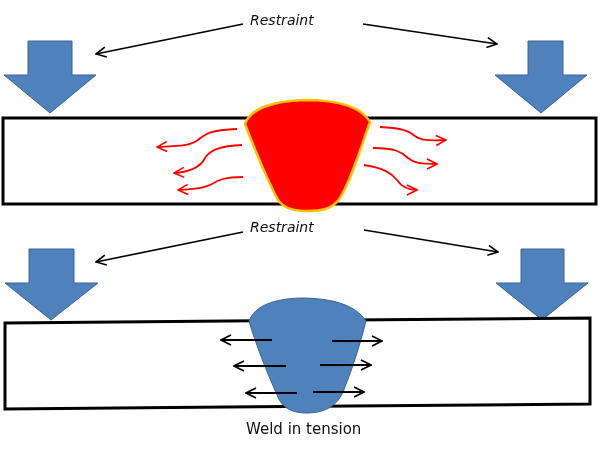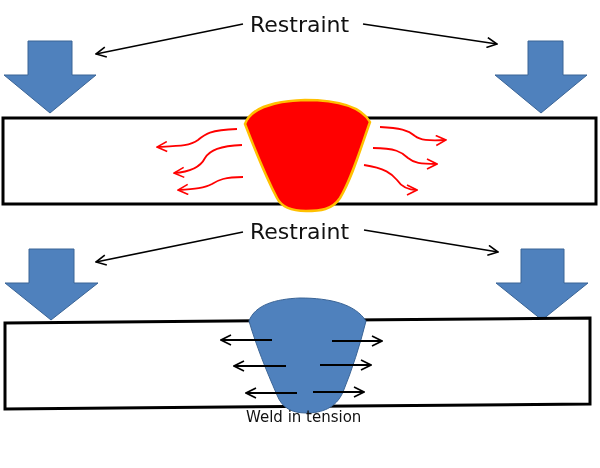--- a/index.html
+++ b/index.html
@@ -1,18 +1,18 @@
 <!DOCTYPE html>
 <html><head>
 <meta charset="utf-8">
 <style>
   html, body { margin: 0; padding: 0; background: #ffffff; }
   body { width: 600px; height: 468px; position: relative; overflow: hidden; font-family: "DejaVu Sans", sans-serif; }
   svg { position: absolute; left: 0; top: 0; }
-  .label { position: absolute; font-size: 22px; color: #111; white-space: nowrap; }
+  .label { position: absolute; font-size: 14px; color: #111; white-space: nowrap; font-style: italic; }
   .caption { position: absolute; font-size: 15px; color: #111; white-space: nowrap; }
 </style>
 </head>
 <body>
 
 <svg width="600" height="468" viewBox="0 0 600 468">
   <defs>
     <marker id="openArrow" viewBox="0 0 12 12" refX="11" refY="6" markerWidth="12" markerHeight="12" orient="auto" markerUnits="userSpaceOnUse">
       <path d="M1,1 L11,6 L1,11" fill="none" stroke="#000" stroke-width="1.6"></path>
     </marker>
@@ -58,13 +58,13 @@
     <line x1="297" y1="393" x2="246" y2="393" stroke="#000" stroke-width="1.8" marker-end="url(#openArrow)"></line>
 
     <line x1="332" y1="341" x2="382" y2="341" stroke="#000" stroke-width="1.8" marker-end="url(#openArrow)"></line>
     <line x1="320" y1="365" x2="371" y2="365" stroke="#000" stroke-width="1.8" marker-end="url(#openArrow)"></line>
     <line x1="313" y1="392" x2="364" y2="392" stroke="#000" stroke-width="1.8" marker-end="url(#openArrow)"></line>
   </g>
 </svg>
 
 <div class="label" style="left:250px; top:12px;">Restraint</div>
 <div class="label" style="left:250px; top:219px;">Restraint</div>
-<div class="caption" style="left:246px; top:408px;">Weld in tension</div>
+<div class="caption" style="left:246px; top:420px;">Weld in tension</div>
 
 </body></html>

